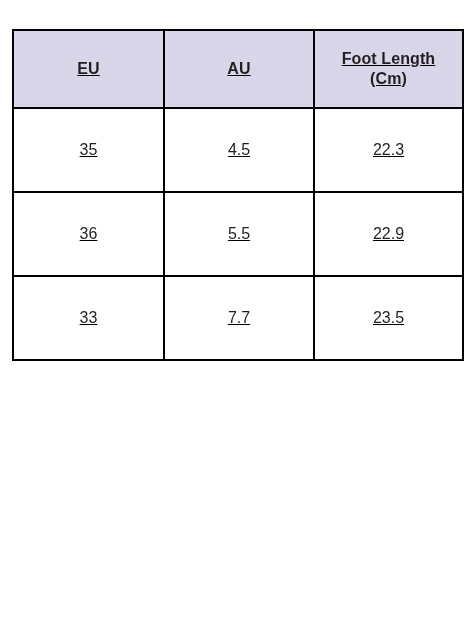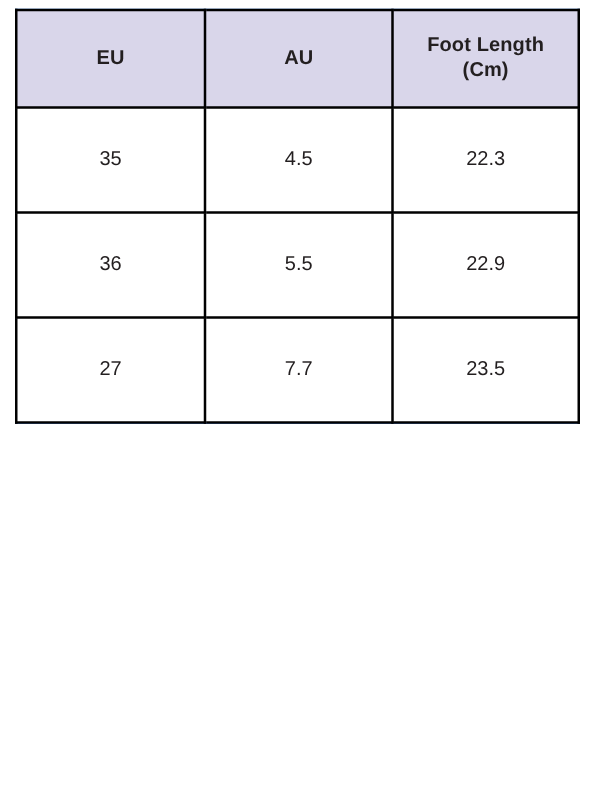--- a/index.html
+++ b/index.html
@@ -20,25 +20,26 @@
     position: relative;
     width: 474px;
     height: 644px;
     background: #ffffff;
     box-sizing: border-box;
   }
 
   .size-table {
     position: absolute;
     left: 12px;
-    top: 7px;
+    top: 29px;
     width: 450px;
     border-collapse: collapse;
     table-layout: fixed;
-    background: #3b82f6;
+    background: #f97316;
+    text-decoration: underline;
   }
 
   .size-table col.col-eu   { width: 151px; }
   .size-table col.col-au   { width: 150px; }
   .size-table col.col-foot { width: 149px; }
 
   .size-table th,
   .size-table td {
     border: 2px solid #000000;
     text-align: center;
@@ -91,20 +92,20 @@
         <td>35</td>
         <td>4.5</td>
         <td>22.3</td>
       </tr>
       <tr>
         <td>36</td>
         <td>5.5</td>
         <td>22.9</td>
       </tr>
       <tr>
-        <td>27</td>
+        <td>33</td>
         <td>7.7</td>
         <td>23.5</td>
       </tr>
     </tbody>
   </table>
 
 </div>
 
 </body></html>

